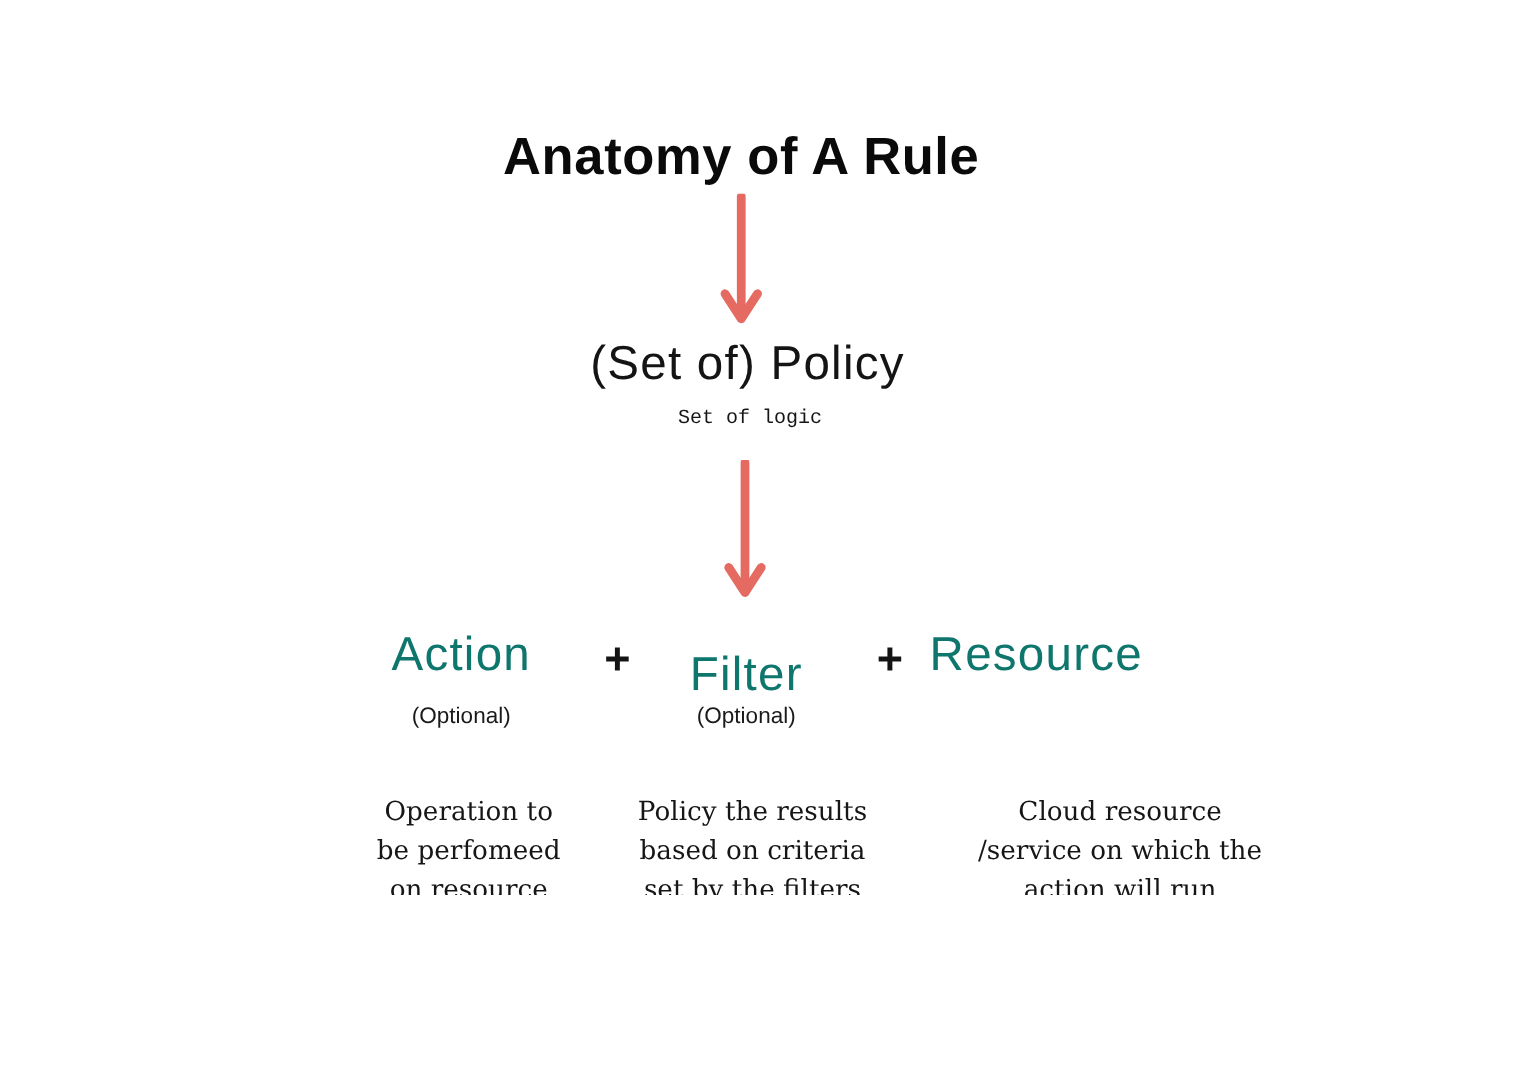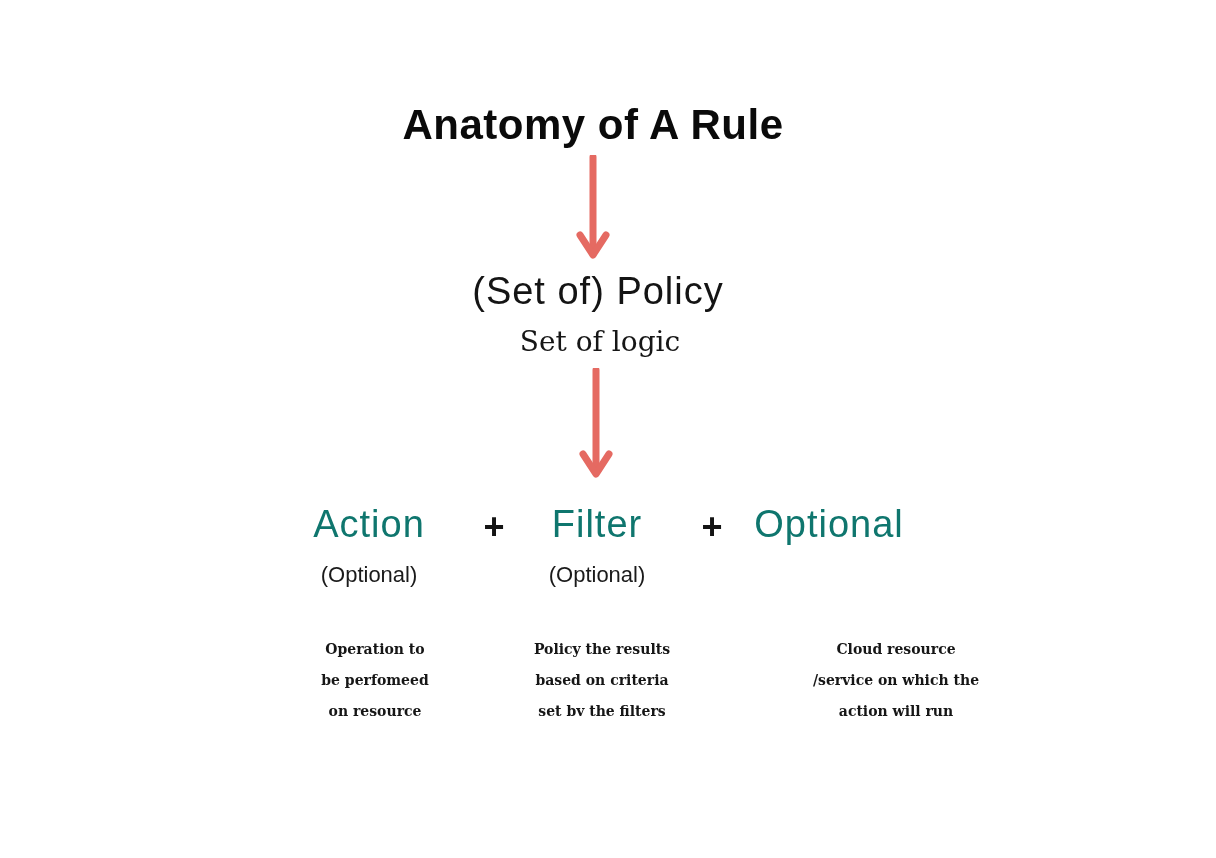--- a/index.html
+++ b/index.html
@@ -32,44 +32,44 @@
     font-size: 38px;
     font-weight: 400;
     letter-spacing: 1px;
     color: #141414;
   }
   .serif-text {
     font-family: "DejaVu Serif", serif;
     color: #161616;
   }
   .policy-sub {
-    font-size: 28px;
+    font-size: 16px;
+    font-family: Liberation Mono, monospace;
   }
   .component-label {
     font-size: 38px;
     font-weight: 300;
     letter-spacing: 1px;
     color: #0f766e;
   }
   .plus-sign {
     font-size: 36px;
     font-weight: 700;
     color: #141414;
   }
   .qualifier {
-    font-size: 22px;
+    font-size: 18px;
     font-weight: 300;
     color: #1a1a1a;
   }
   .description {
-    font-size: 14px;
+    font-size: 21px;
     line-height: 31px;
     white-space: pre-line;
     text-align: center;
-    font-weight: bold;
   }
   .arrow {
     position: absolute;
   }
   .arrow line, .arrow polyline {
     fill: none;
     stroke-width: 7;
     stroke-linecap: round;
     stroke-linejoin: round;
   }
@@ -92,23 +92,23 @@
   </div>
 
   <svg class="arrow" style="left:579px; top:368px" width="34" height="112" viewBox="0 0 34 112" stroke="#e56a62">
     <line x1="17" y1="2" x2="17" y2="99"></line>
     <polyline points="4,86 17,106 30,86"></polyline>
   </svg>
 
   <div>
     <div class="centered component-label" style="left:369px; top:503px">Action</div>
     <div class="centered plus-sign" style="left:494px; top:506px">+</div>
-    <div class="centered component-label" style="left:597px; top:503px">Filter</div>
+    <div class="centered component-label" style="left:597px; top:519px">Filter</div>
     <div class="centered plus-sign" style="left:712px; top:506px">+</div>
-    <div class="centered component-label" style="left:829px; top:503px">Optional</div>
+    <div class="centered component-label" style="left:829px; top:503px">Resource</div>
 
     <div class="centered qualifier" style="left:369px; top:562px">(Optional)</div>
     <div class="centered qualifier" style="left:597px; top:562px">(Optional)</div>
   </div>
 
   <div>
     <div class="centered serif-text description" style="left:375px; top:634px">Operation to
 be perfomeed
 on resource</div>
     <div class="centered serif-text description" style="left:602px; top:634px">Policy the results

